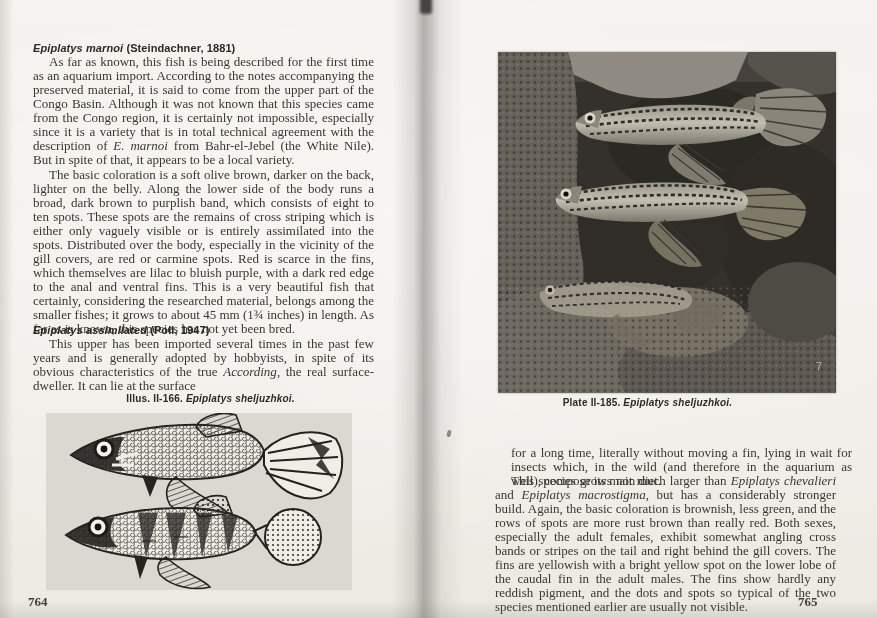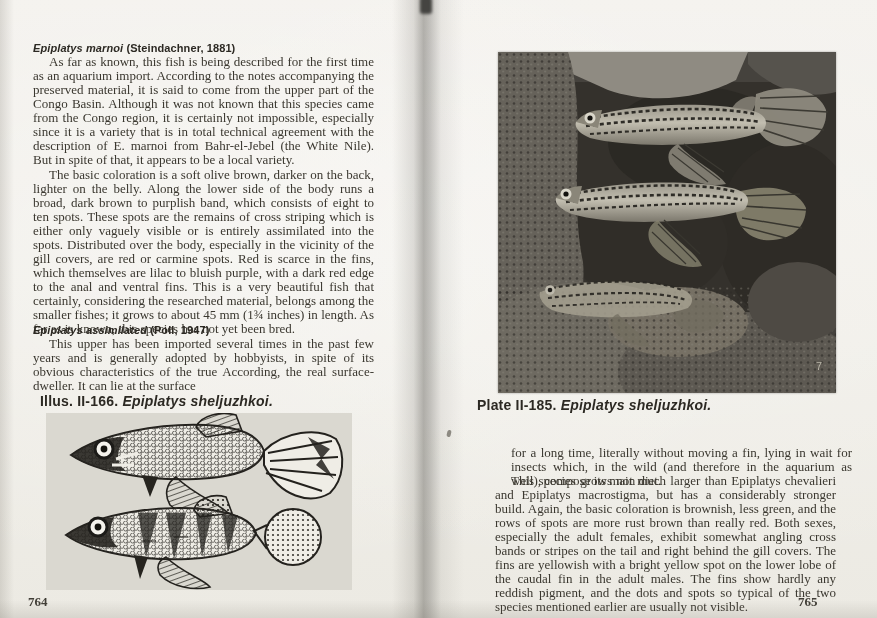--- a/index.html
+++ b/index.html
@@ -15,26 +15,26 @@
     background:linear-gradient(90deg,rgba(120,115,105,.22),rgba(0,0,0,0));}
   .edge-shade-bottom{position:absolute;left:0;top:600px;width:877px;height:18px;
     background:linear-gradient(0deg,rgba(120,115,105,.18),rgba(0,0,0,0));}
   .gutter{position:absolute;left:392px;top:0;width:72px;height:618px;
     background:linear-gradient(90deg,rgba(100,97,90,0) 0%,rgba(100,97,90,.18) 30%,rgba(82,80,74,.42) 44%,rgba(70,68,63,.30) 52%,rgba(100,97,90,.10) 68%,rgba(100,97,90,0) 100%);}
   .gutter-top{position:absolute;left:420px;top:-3px;width:12px;height:17px;background:#454441;border-radius:3px;filter:blur(1.6px);}
   .speck{position:absolute;left:447px;top:430px;width:4px;height:7px;background:#8d8a82;border-radius:2px;transform:rotate(14deg);}
 
   .body-text{position:absolute;width:341px;font-size:13px;line-height:14px;text-align:justify;color:#3a372f;hyphens:none;}
   .indent{text-indent:16px;}
-  .it{}
+  .it{font-style:italic;}
 
   .species-heading{position:absolute;font-family:"Liberation Sans",sans-serif;font-weight:700;font-size:11px;letter-spacing:.1px;color:#2c2923;}
   .species-heading .it{font-style:italic;}
 
-  .fig-caption{position:absolute;width:341px;font-family:"Liberation Sans",sans-serif;font-weight:700;font-size:14px;letter-spacing:.2px;color:#2c2923;}
+  .fig-caption{position:absolute;width:341px;text-align:center;font-family:"Liberation Sans",sans-serif;font-weight:700;font-size:10px;letter-spacing:.2px;color:#2c2923;}
   .fig-caption .it{font-style:italic;}
 
   .page-number{position:absolute;font-size:13px;font-weight:700;color:#403d36;}
 
   .illus-box{position:absolute;left:46px;top:413px;width:306px;height:177px;background:#dad8d0;}
   .photo-box{position:absolute;left:498px;top:52px;width:338px;height:341px;background:#44413d;box-shadow:0 0 2px rgba(0,0,0,.35);}
   svg{display:block;}
 </style>
 </head>
 <body>

